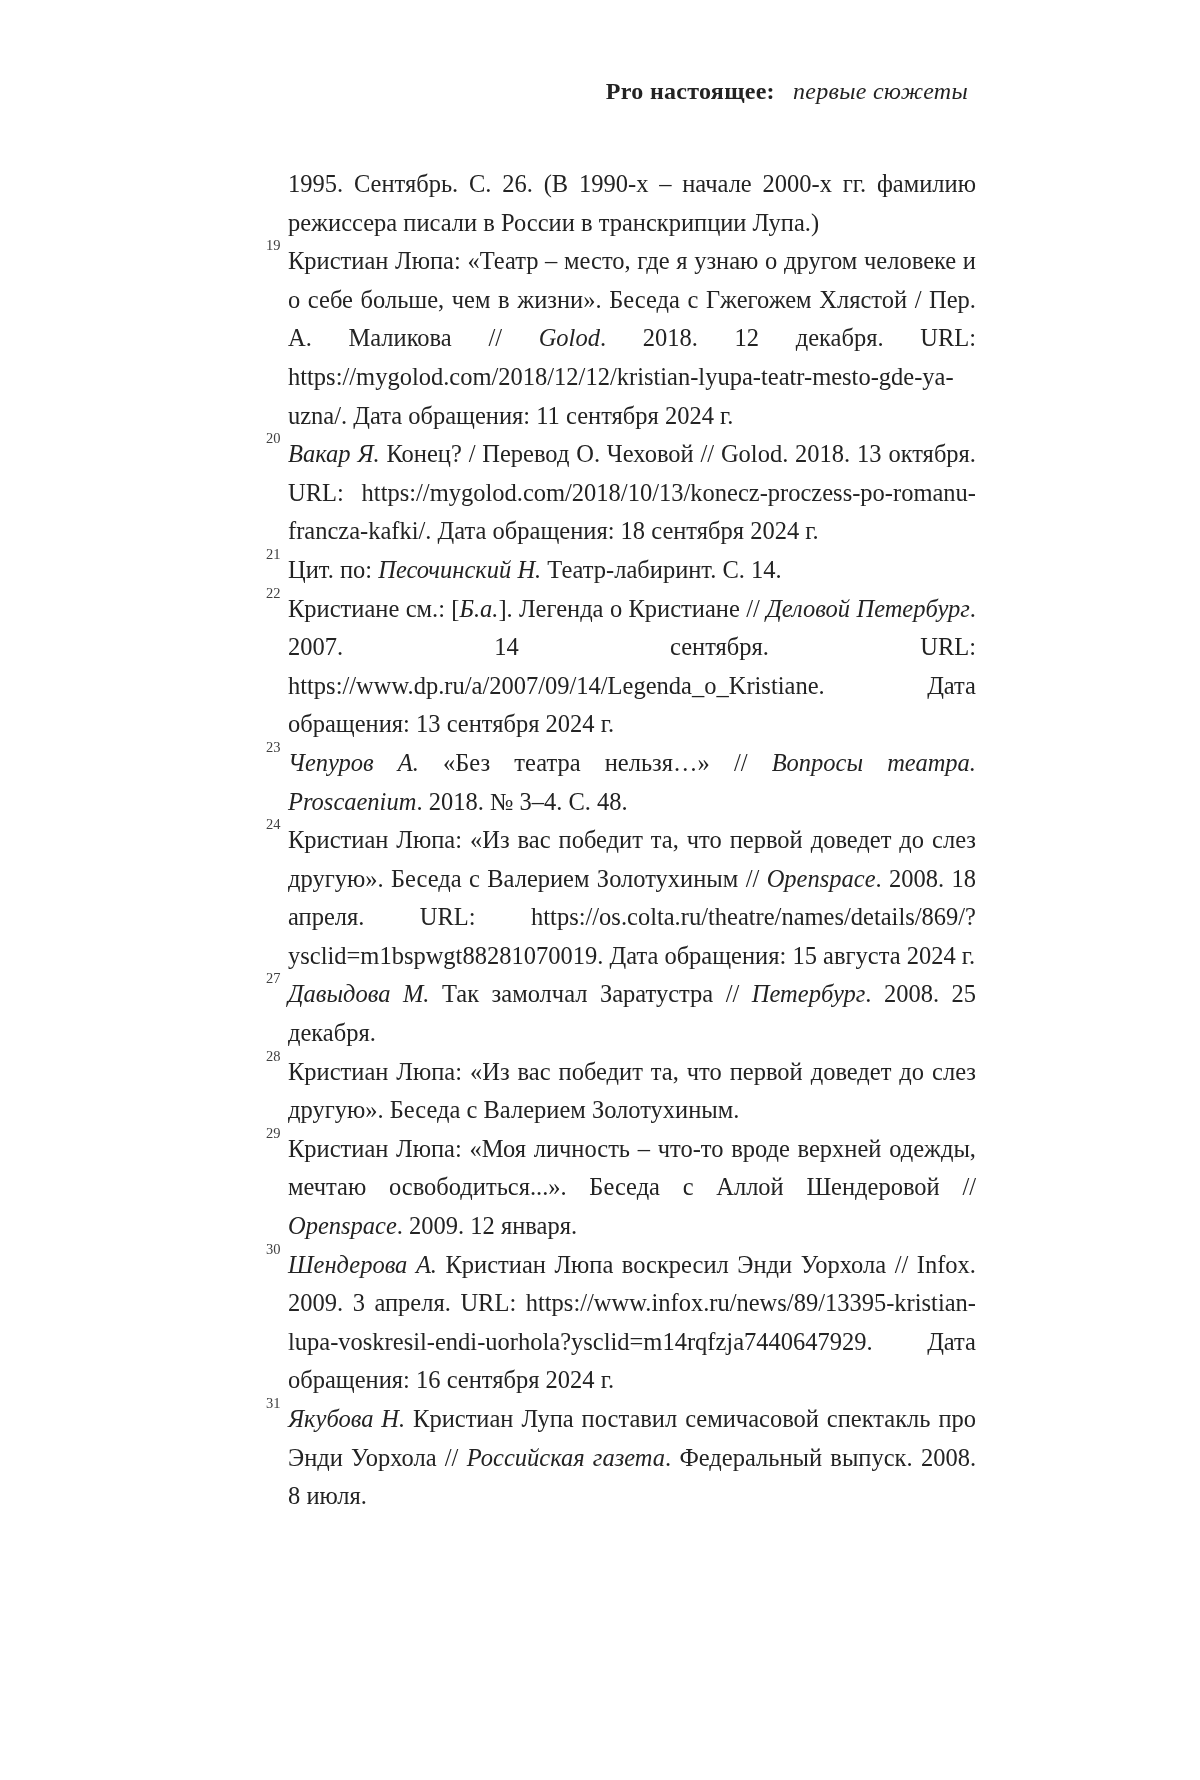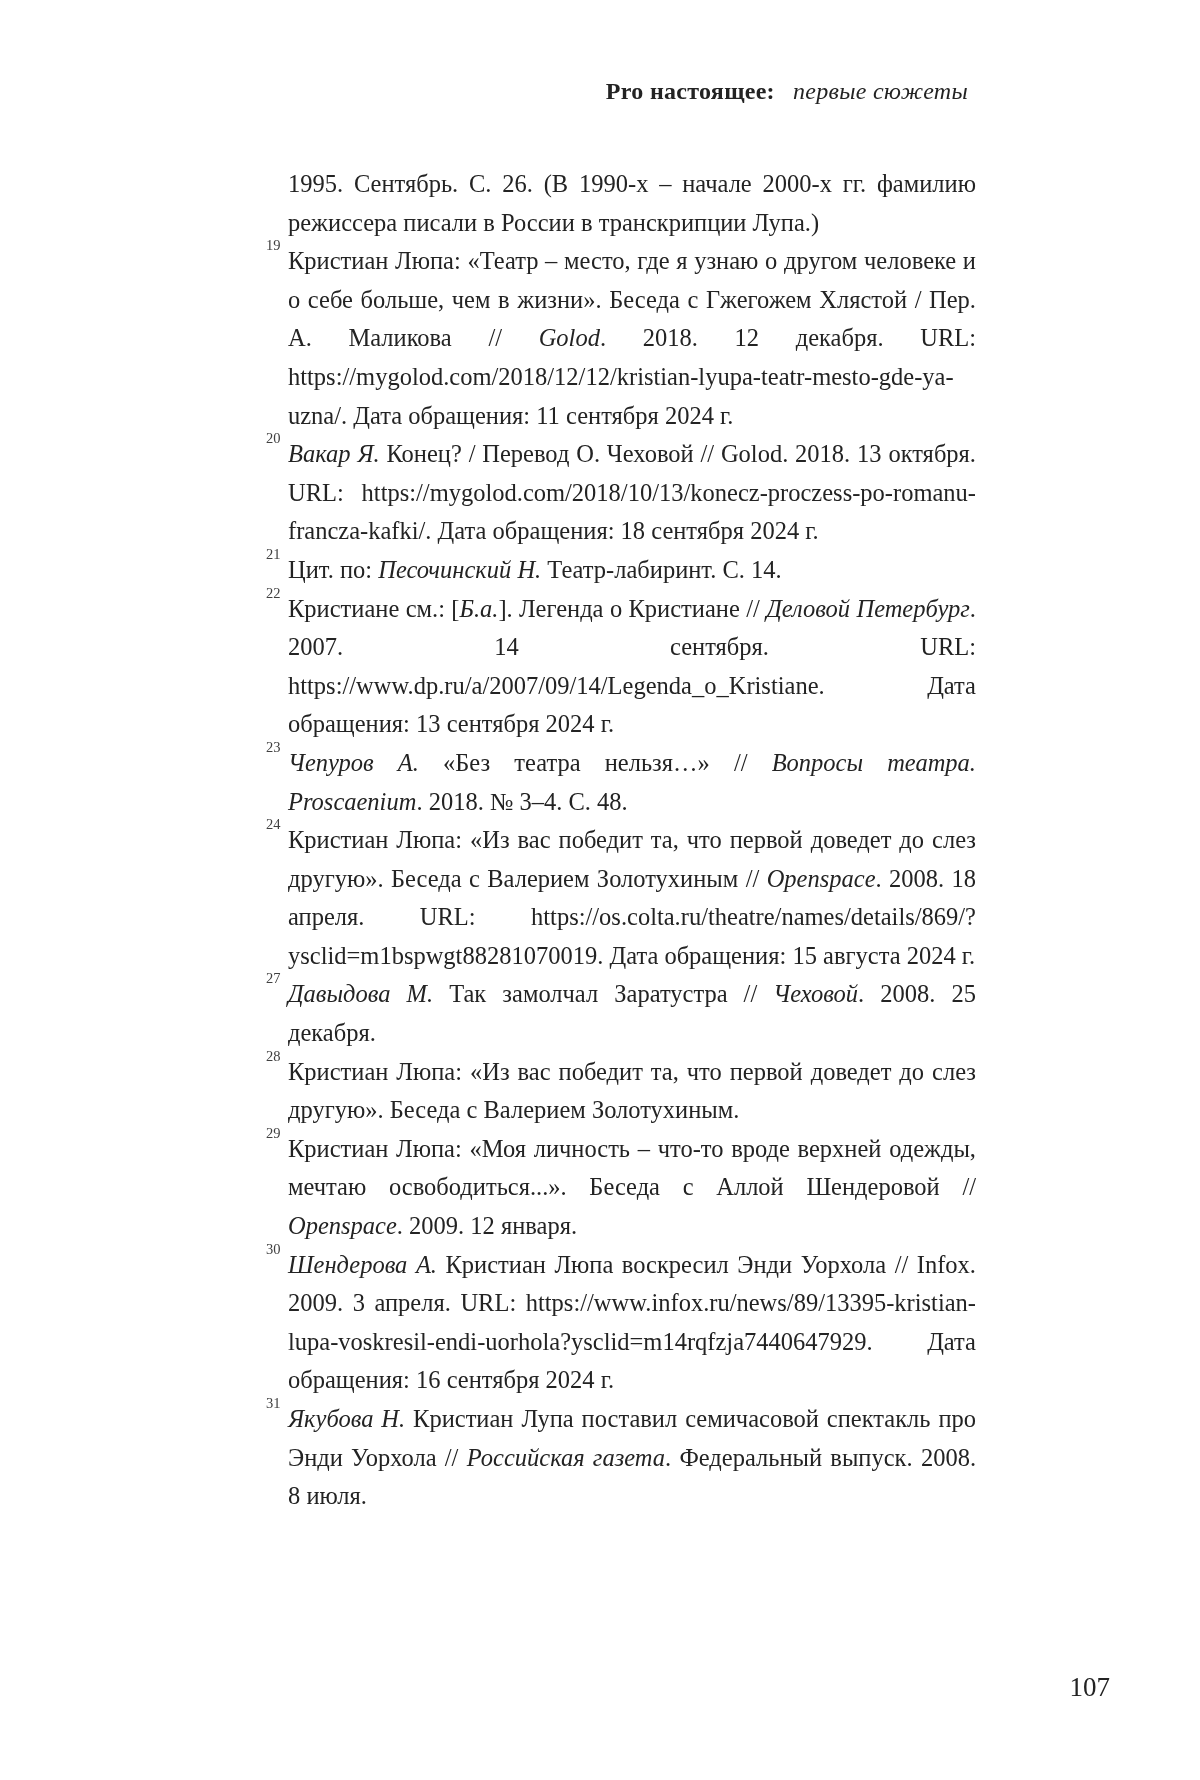--- a/index.html
+++ b/index.html
@@ -80,24 +80,21 @@
 
   <main class="endnotes" id="notes-root">
 
   <p class="note"><span class="seg-regular">1995. Сентябрь. С. 26. (В 1990-х – начале 2000-х гг. фамилию режиссера писали в России в транскрипции Лупа.)</span></p>
       <p class="note"><span class="note-num">19</span><span class="seg-regular">Кристиан Люпа: «Театр – место, где я узнаю о другом человеке и о себе больше, чем в жизни». Беседа с Гжегожем Хлястой / Пер. А. Маликова // </span><span class="seg-italic">Golod</span><span class="seg-regular">. 2018. 12 декабря. URL: https://mygolod.com/2018/12/12/kristian-lyupa-teatr-mesto-gde-ya-uzna/. Дата обращения: 11 сентября 2024 г.</span></p>
       <p class="note"><span class="note-num">20</span><span class="seg-italic">Вакар Я.</span><span class="seg-regular"> Конец? / Перевод О. Чеховой // Golod. 2018. 13 октября. URL: https://mygolod.com/2018/10/13/konecz-proczess-po-romanu-francza-kafki/. Дата обращения: 18 сентября 2024 г.</span></p>
       <p class="note"><span class="note-num">21</span><span class="seg-regular">Цит. по: </span><span class="seg-italic">Песочинский Н.</span><span class="seg-regular"> Театр-лабиринт. С. 14.</span></p>
       <p class="note"><span class="note-num">22</span><span class="seg-regular">Кристиане см.: [</span><span class="seg-italic">Б.а.</span><span class="seg-regular">]. Легенда о Кристиане // </span><span class="seg-italic">Деловой Петербург</span><span class="seg-regular">. 2007. 14 сентября. URL: https://www.dp.ru/a/2007/09/14/Legenda_o_Kristiane. Дата обращения: 13 сентября 2024 г.</span></p>
       <p class="note"><span class="note-num">23</span><span class="seg-italic">Чепуров А.</span><span class="seg-regular"> «Без театра нельзя…» // </span><span class="seg-italic">Вопросы театра. Proscaenium</span><span class="seg-regular">. 2018. № 3–4. С. 48.</span></p>
       <p class="note"><span class="note-num">24</span><span class="seg-regular">Кристиан Люпа: «Из вас победит та, что первой доведет до слез другую». Беседа с Валерием Золотухиным // </span><span class="seg-italic">Openspace</span><span class="seg-regular">. 2008. 18 апреля. URL: https://os.colta.ru/theatre/names/details/869/?ysclid=m1bspwgt88281070019. Дата обращения: 15 августа 2024 г.</span></p>
-      <p class="note"><span class="note-num">27</span><span class="seg-italic">Давыдова М.</span><span class="seg-regular"> Так замолчал Заратустра // </span><span class="seg-italic">Чеховой</span><span class="seg-regular">. 2008. 25 декабря.</span></p>
+      <p class="note"><span class="note-num">27</span><span class="seg-italic">Давыдова М.</span><span class="seg-regular"> Так замолчал Заратустра // </span><span class="seg-italic">Петербург</span><span class="seg-regular">. 2008. 25 декабря.</span></p>
       <p class="note"><span class="note-num">28</span><span class="seg-regular">Кристиан Люпа: «Из вас победит та, что первой доведет до слез другую». Беседа с Валерием Золотухиным.</span></p>
       <p class="note"><span class="note-num">29</span><span class="seg-regular">Кристиан Люпа: «Моя личность – что-то вроде верхней одежды, мечтаю освободиться...». Беседа с Аллой Шендеровой // </span><span class="seg-italic">Openspace</span><span class="seg-regular">. 2009. 12 января.</span></p>
       <p class="note"><span class="note-num">30</span><span class="seg-italic">Шендерова А.</span><span class="seg-regular"> Кристиан Люпа воскресил Энди Уорхола // Infox. 2009. 3 апреля. URL: https://www.infox.ru/news/89/13395-kristian-lupa-voskresil-endi-uorhola?ysclid=m14rqfzja7440647929. Дата обращения: 16 сентября 2024 г.</span></p>
       <p class="note"><span class="note-num">31</span><span class="seg-italic">Якубова Н.</span><span class="seg-regular"> Кристиан Лупа поставил семичасовой спектакль про Энди Уорхола // </span><span class="seg-italic">Российская газета</span><span class="seg-regular">. Федеральный выпуск. 2008. 8 июля.</span></p>
     </main>
 
-  <footer class="page-footer">
-    <span>107</span>
-  </footer>
 
 </div>
 
 </body></html>

